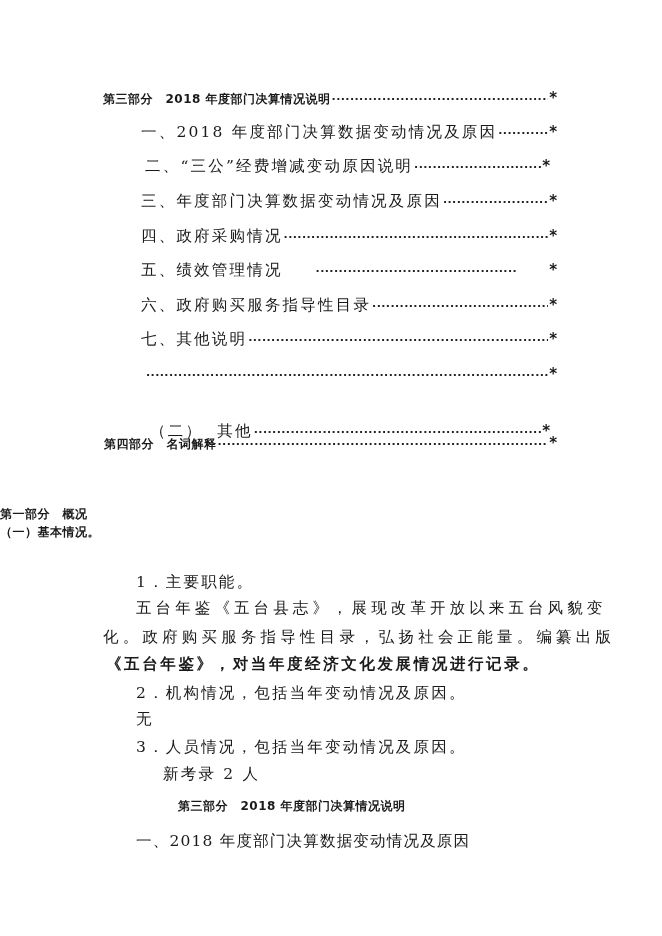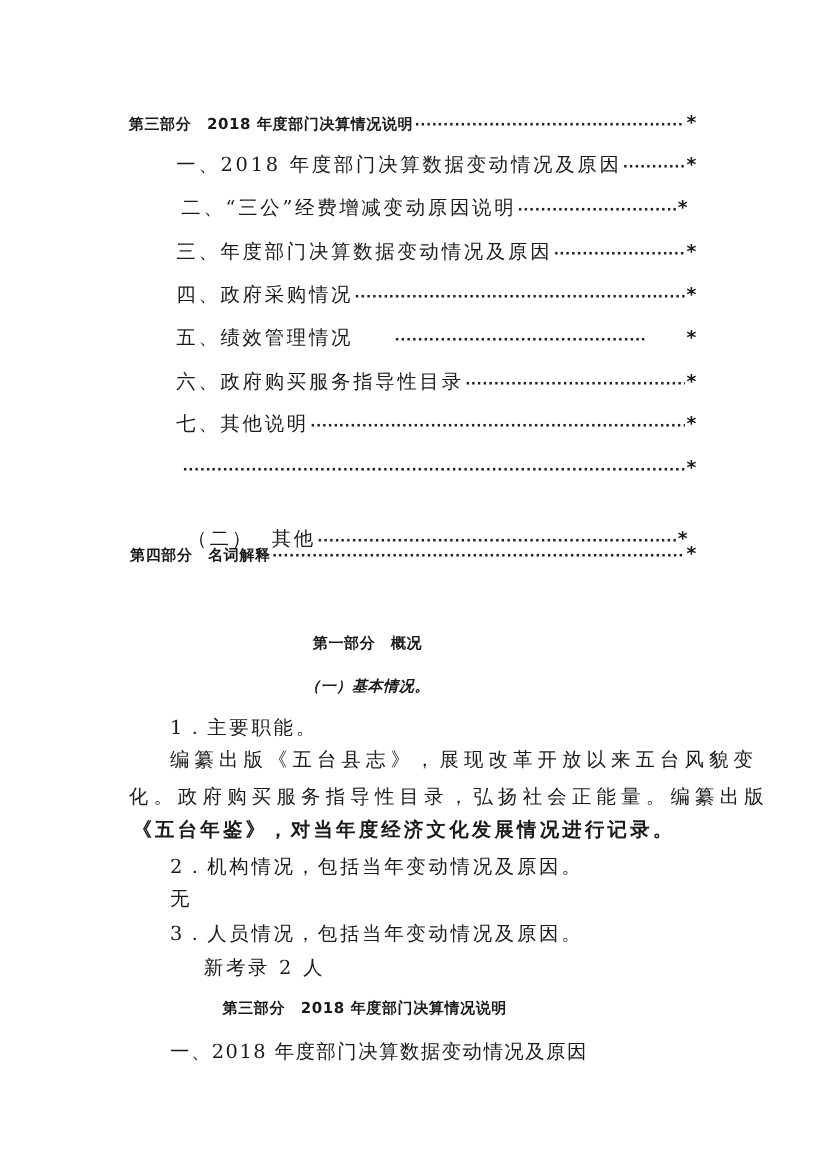--- a/index.html
+++ b/index.html
@@ -5,21 +5,21 @@
     html, body { margin: 0; padding: 0; background: #ffffff; }
     body { width: 662px; height: 936px; position: relative; overflow: hidden; color: #1a1a1a; }
     .line { position: absolute; white-space: nowrap; font-size: 15.5px; line-height: 20px; }
     .serif { font-family: "DejaVu Serif", "Liberation Serif", serif; letter-spacing: 2.2px; }
     .sans-bold { font-family: "DejaVu Sans", "Liberation Sans", sans-serif; font-weight: bold; font-size: 12px; letter-spacing: 0.5px; }
     .toc { display: flex; align-items: baseline; }
     .toc .title { flex: 0 0 auto; }
     .toc .leader { flex: 1 1 auto; overflow: hidden; letter-spacing: 0; font-family: "DejaVu Sans", sans-serif; font-weight: bold; font-size: 11px; color: #222; margin: 0 1px; }
     .toc .leader::before { content: "··································································································································"; letter-spacing: 0.4px; }
     .toc .page { flex: 0 0 auto; font-family: "DejaVu Sans", sans-serif; font-weight: bold; font-size: 15px; }
-    .center { left: 0; width: 588px; text-align: center; }
+    .center { left: 0; width: 588px; }
   </style>
 </head>
 <body>
 
 <div>
   <div class="line toc" style="top:88px; left:103px; width:454px;">
     <span class="title sans-bold">第三部分　2018 年度部门决算情况说明</span>
     <span class="leader"></span>
     <span class="page">*</span>
   </div>
@@ -69,24 +69,24 @@
   </div>
   <div class="line toc" style="top:433px; left:104px; width:453px;">
     <span class="title sans-bold">第四部分　名词解释</span>
     <span class="leader"></span>
     <span class="page">*</span>
   </div>
 </div>
 
 <div>
   <div class="line center sans-bold" style="top:504px;">第一部分　概况</div>
-  <div class="line center sans-bold" style="top:539px;font-style:italic;">（一）基本情况。</div>
+  <div class="line center sans-bold" style="top:522px;">（一）基本情况。</div>
 
   <div class="line serif" style="top:572px; left:136px;">1．主要职能。</div>
-  <div class="line serif" style="top:598px; left:136px; letter-spacing:4.1px;">编纂出版《五台县志》，展现改革开放以来五台风貌变</div>
+  <div class="line serif" style="top:598px; left:136px; letter-spacing:4.1px;">五台年鉴《五台县志》，展现改革开放以来五台风貌变</div>
   <div class="line serif" style="top:627px; left:103px; letter-spacing:4.2px;">化。政府购买服务指导性目录，弘扬社会正能量。编纂出版</div>
   <div class="line serif" style="top:654px; left:106px; letter-spacing:2.6px;font-weight:bold;">《五台年鉴》，对当年度经济文化发展情况进行记录。</div>
 
   <div class="line serif" style="top:683px; left:136px;">2．机构情况，包括当年变动情况及原因。</div>
   <div class="line serif" style="top:709px; left:136px;">无</div>
 
   <div class="line serif" style="top:737px; left:136px;">3．人员情况，包括当年变动情况及原因。</div>
   <div class="line serif" style="top:764px; left:163px;">新考录 2 人</div>
 
   <div class="line sans-bold" style="top:796px; left:178px;">第三部分　2018 年度部门决算情况说明</div>

